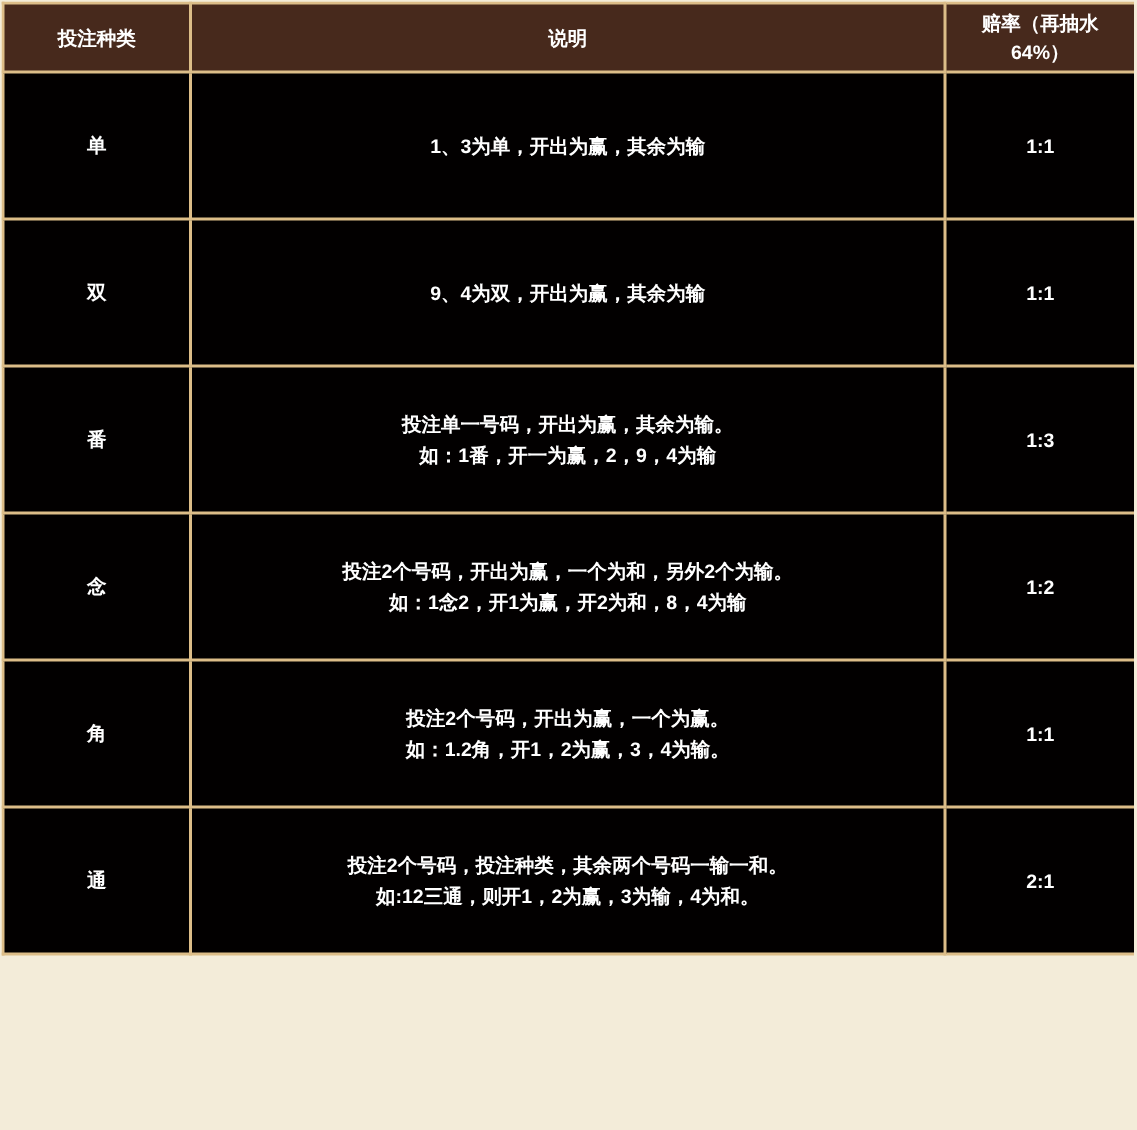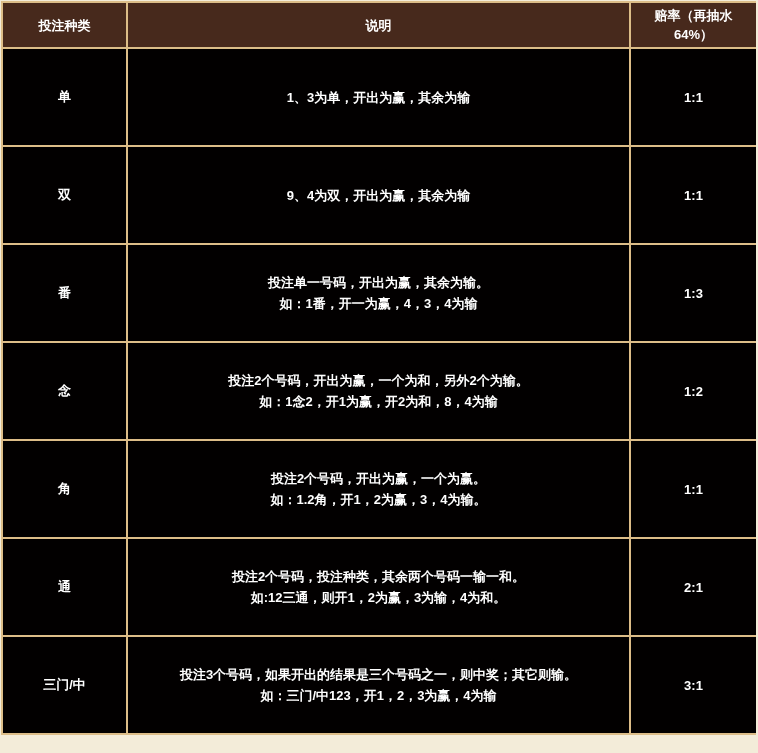--- a/index.html
+++ b/index.html
@@ -99,21 +99,21 @@
       <span>1:1</span>
     </td>
   </tr>
 
   <tr>
     <td>
       <span>番</span>
     </td>
     <td>
             <div class="desc-line">投注单一号码，开出为赢，其余为输。</div>
-            <div class="desc-line">如：1番，开一为赢，4，3，4为输</div>
+            <div class="desc-line">如：1番，开一为赢，2，9，4为输</div>
           </td>
     <td>
       <span>1:3</span>
     </td>
   </tr>
 
   <tr>
     <td>
       <span>念</span>
     </td>
@@ -145,27 +145,15 @@
     </td>
     <td>
             <div class="desc-line">投注2个号码，投注种类，其余两个号码一输一和。</div>
             <div class="desc-line">如:12三通，则开1，2为赢，3为输，4为和。</div>
           </td>
     <td>
       <span>2:1</span>
     </td>
   </tr>
 
-  <tr>
-    <td>
-      <span>三门/中</span>
-    </td>
-    <td>
-            <div class="desc-line">投注3个号码，如果开出的结果是三个号码之一，则中奖；其它则输。</div>
-            <div class="desc-line">如：三门/中123，开1，2，3为赢，4为输</div>
-          </td>
-    <td>
-      <span>3:1</span>
-    </td>
-  </tr>
 </tbody>
   </table>
 </div>
 
 </body></html>

